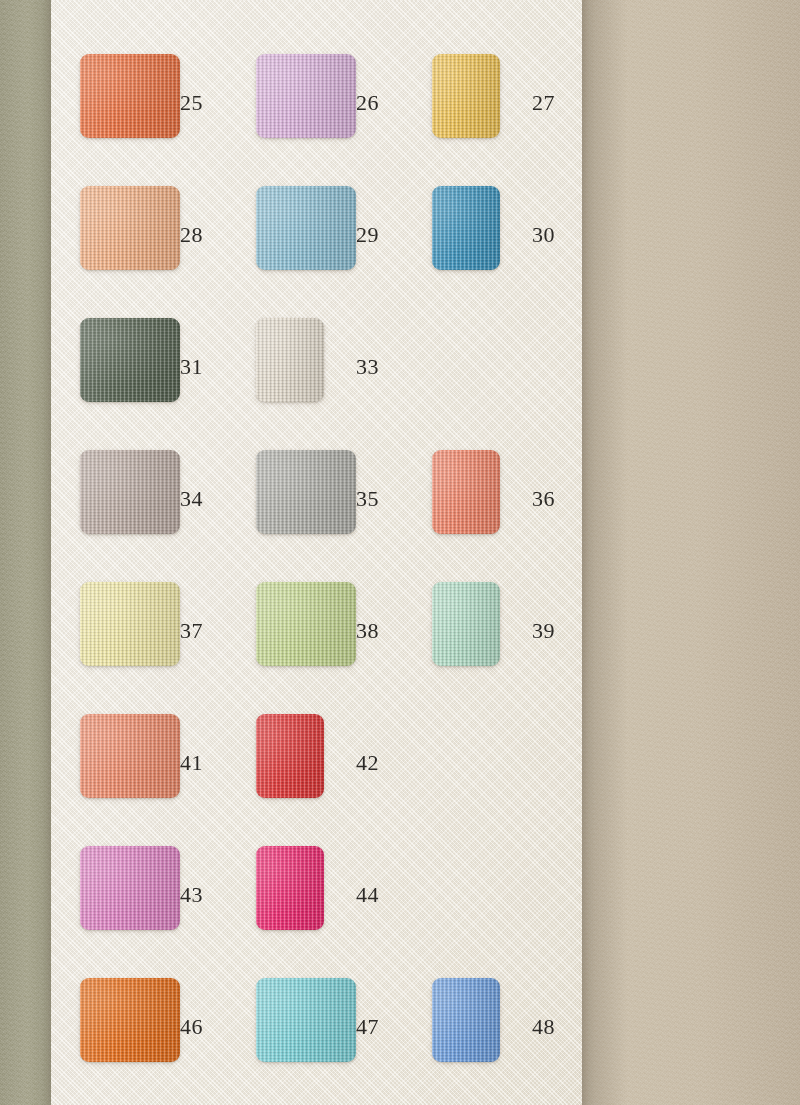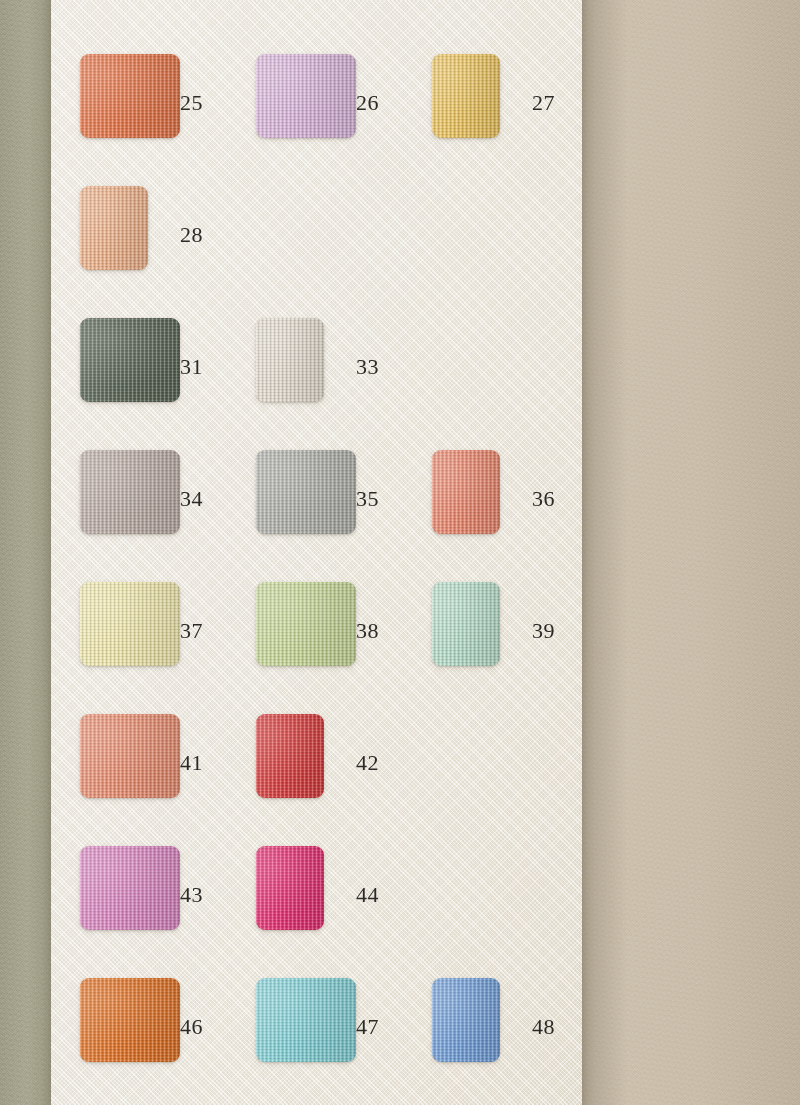--- a/index.html
+++ b/index.html
@@ -183,20 +183,28 @@
           <div class="cell">
             <div class="swatch" style="background-color: rgb(238, 195, 87);"></div>
             <div class="swatch-label">27</div>
           </div>
         </div>
         <div class="row">
           <div class="cell">
             <div class="swatch" style="background-color: rgb(242, 177, 134);"></div>
             <div class="swatch-label">28</div>
           </div>
+          <div class="cell">
+            <div class="swatch" style="background-color: rgb(141, 191, 211);"></div>
+            <div class="swatch-label">29</div>
+          </div>
+          <div class="cell">
+            <div class="swatch" style="background-color: rgb(63, 148, 189);"></div>
+            <div class="swatch-label">30</div>
+          </div>
         </div>
         <div class="row">
           <div class="cell">
             <div class="swatch" style="background-color: rgb(90, 103, 85);"></div>
             <div class="swatch-label">31</div>
           </div>
           <div class="cell">
             <div class="swatch" style="background-color: rgb(227, 219, 205);"></div>
             <div class="swatch-label">33</div>
           </div>

